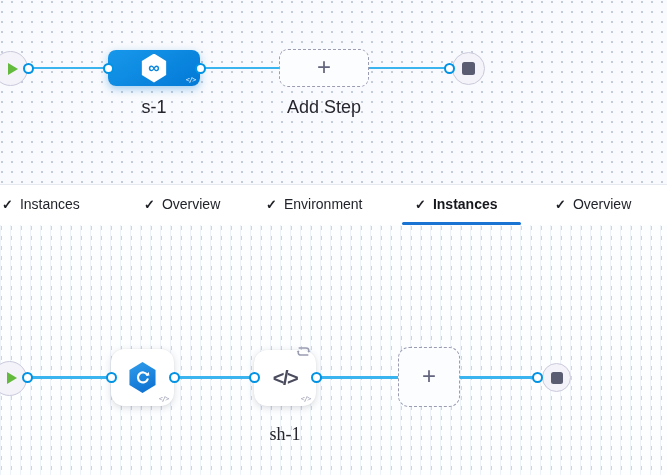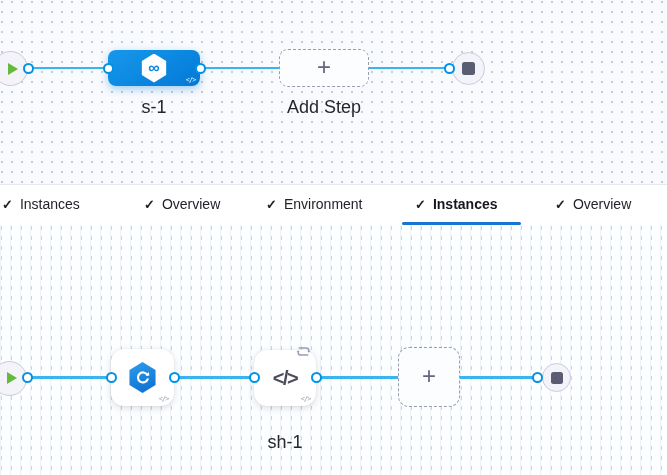--- a/index.html
+++ b/index.html
@@ -147,21 +147,21 @@
     <svg class="loop-icon" style="left:295px;top:120px;" width="18" height="13" viewBox="0 0 18 13">
       <path d="M4.2 3 H11 C12.7 3 13.8 4 13.8 5.6 V6.0" fill="none" stroke="#9A9DB2" stroke-width="1.5" stroke-linecap="round"></path>
       <path d="M12.3 5.9 h3 l-1.5 1.9 z" fill="#9A9DB2"></path>
       <path d="M12.8 10 H6 C4.3 10 3.2 9 3.2 7.4 V7.0" fill="none" stroke="#9A9DB2" stroke-width="1.5" stroke-linecap="round"></path>
       <path d="M1.7 7.1 h3 l-1.5 -1.9 z" fill="#9A9DB2"></path>
     </svg>
     <div class="step-node" style="left:254px;top:125px;width:62px;height:56px;">
       <span class="shell-glyph">&lt;/&gt;</span>
       <span class="code-badge">&lt;/&gt;</span>
     </div>
-    <div class="node-label" style="left:253px;top:207px;width:64px;">sh-1</div>
+    <div class="node-label" style="left:253px;top:199px;width:64px;font-family:Liberation Serif, serif;">sh-1</div>
 
     <div class="dashed-node" style="left:398px;top:122px;width:62px;height:60px;border-radius:11px;">
       <span class="plus">+</span>
     </div>
 
     <div class="node-circle" style="left:542px;top:138px;width:29px;height:29px;">
       <div class="stop-sq" style="width:12px;height:12px;"></div>
     </div>
 
     <div class="ring" style="left:21.5px;top:147px;"></div>

